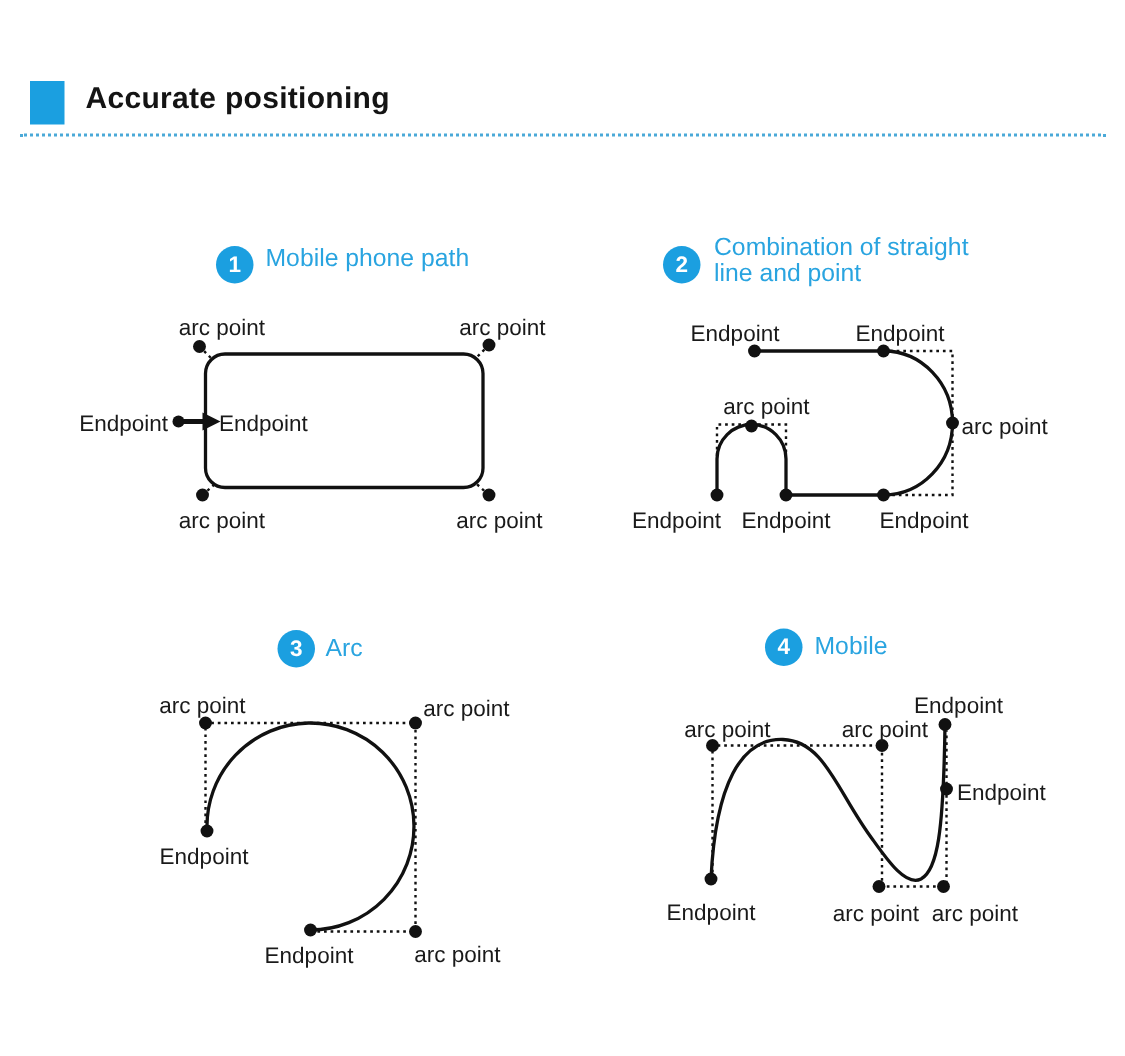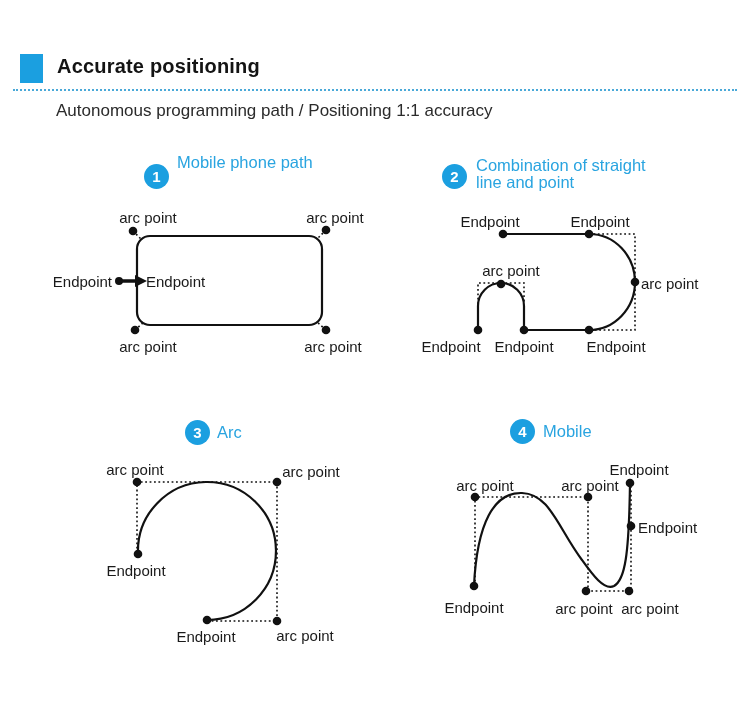--- a/index.html
+++ b/index.html
@@ -27,26 +27,25 @@
   .thick{fill:none;stroke:#111111;stroke-width:3.4;stroke-linecap:round;}
 </style>
 </head>
 <body>
 
 <div class="page">
 
   <div class="accent-square"></div>
   <div class="page-title">Accurate positioning</div>
   <div class="section-divider"></div>
-  <div class="page-subtitle">Autonomous programming path / Positioning 1:1 accuracy</div>
 
   <div class="num-badge" style="left:144px;top:164px;">
     <span>1</span>
   </div>
-  <div class="diag-title" style="left:177px;top:154px;text-align:right;">Mobile phone path</div>
+  <div class="diag-title" style="left:177px;top:164px;text-align:right;">Mobile phone path</div>
 
   <div class="num-badge" style="left:442px;top:164px;">
     <span>2</span>
   </div>
   <div class="diag-title" style="left:476px;top:157px;">
     <span>Combination of straight</span><br>
     <span>line and point</span>
   </div>
 
   <div class="num-badge" style="left:185px;top:420px;">

